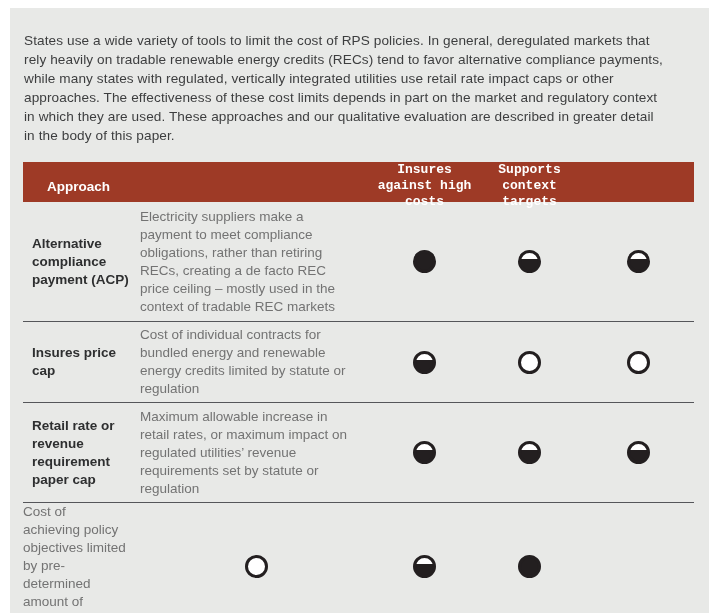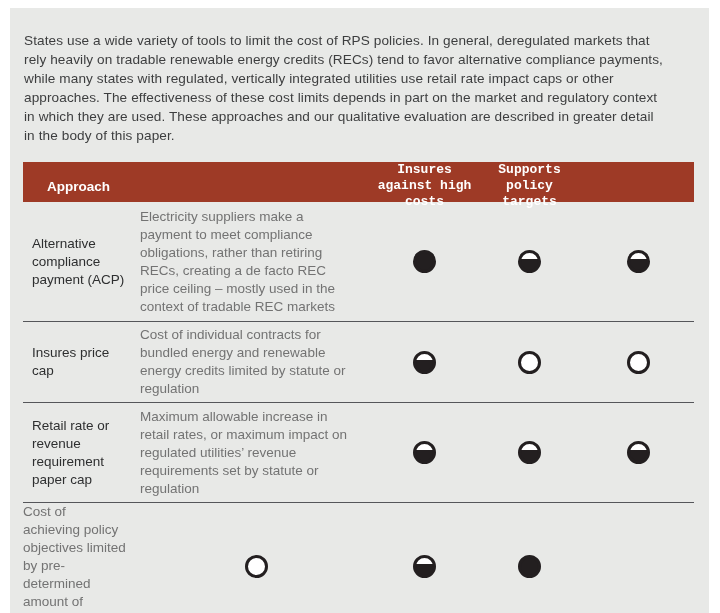--- a/index.html
+++ b/index.html
@@ -57,21 +57,21 @@
     font-family:Liberation Mono, monospace;
   }
   .trow{
     border-bottom:1px solid #55565a;
   }
   .trow.r0{min-height:119px;}
   .trow.r1{min-height:80px;}
   .trow.r2{min-height:99px;}
   .trow.r3{min-height:69px;}
   .td-approach{
-    font-weight:normal;
+    font-weight:bold;
     font-size:13.5px;
     line-height:18px;
     color:#2e2f30;
     padding-left:9px;
     padding-right:6px;
   }
   .td-desc{
     font-size:13.5px;
     line-height:18px;
     color:#737373;
@@ -123,21 +123,21 @@
 <div class="panel">
 
   <p class="intro">States use a wide variety of tools to limit the cost of RPS policies. In general, deregulated markets that rely heavily on tradable renewable energy credits (RECs) tend to favor alternative compliance payments, while many states with regulated, vertically integrated utilities use retail rate impact caps or other approaches. The effectiveness of these cost limits depends in part on the market and regulatory context in which they are used. These approaches and our qualitative evaluation are described in greater detail in the body of this paper.</p>
 
   <div class="tbl">
 
     <div class="grid-row thead">
       <div class="th-approach">Approach</div>
       <div></div>
       <div class="th-rating">Insures against high costs</div>
-      <div class="th-rating">Supports policy targets</div>
+      <div class="th-rating">Supports context targets</div>
     </div>
 
     <div class="grid-row trow r0">
       <div class="td-approach">Alternative compliance payment (ACP)</div>
       <div class="td-desc">Electricity suppliers make a payment to meet compliance obligations, rather than retiring RECs, creating a de facto REC price ceiling – mostly used in the context of tradable REC markets</div>
       <div class="td-rating">
           <span class="circle" data-rating="full"></span>
         </div>
       <div class="td-rating">
           <span class="circle" data-rating="half"></span>

